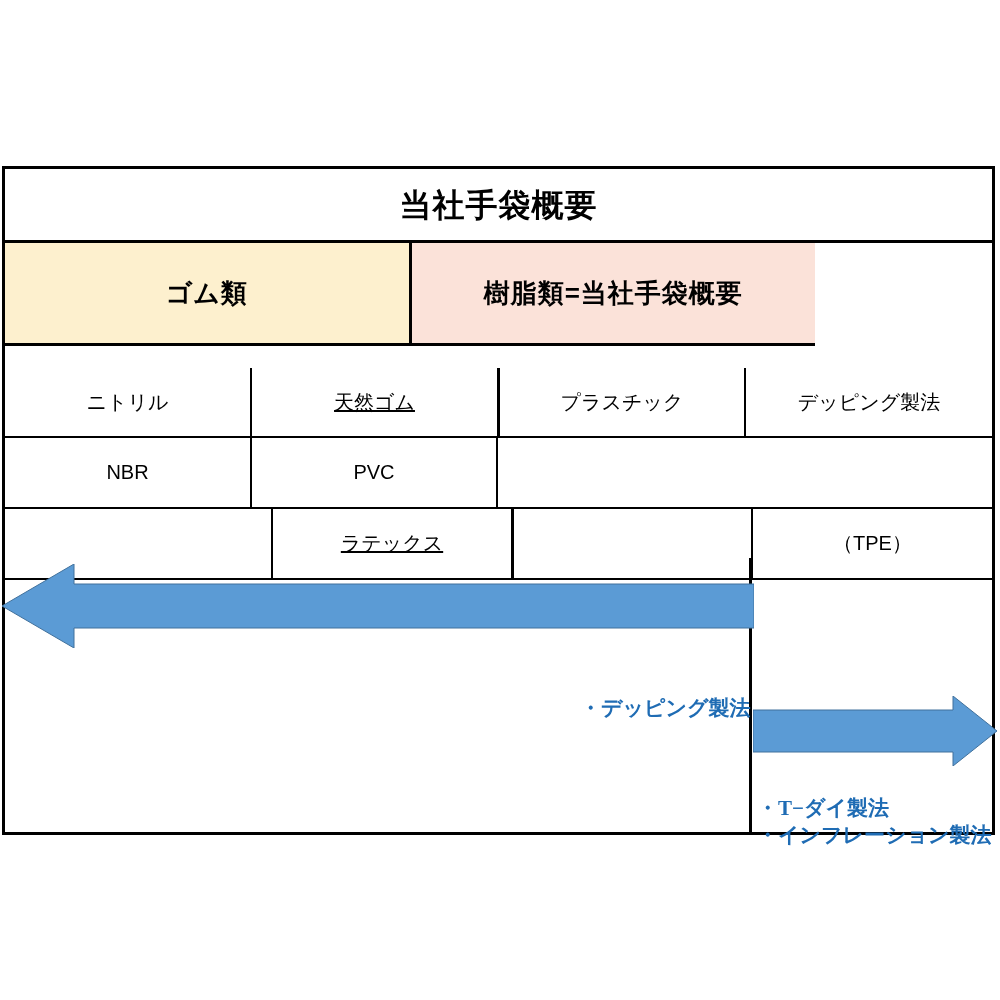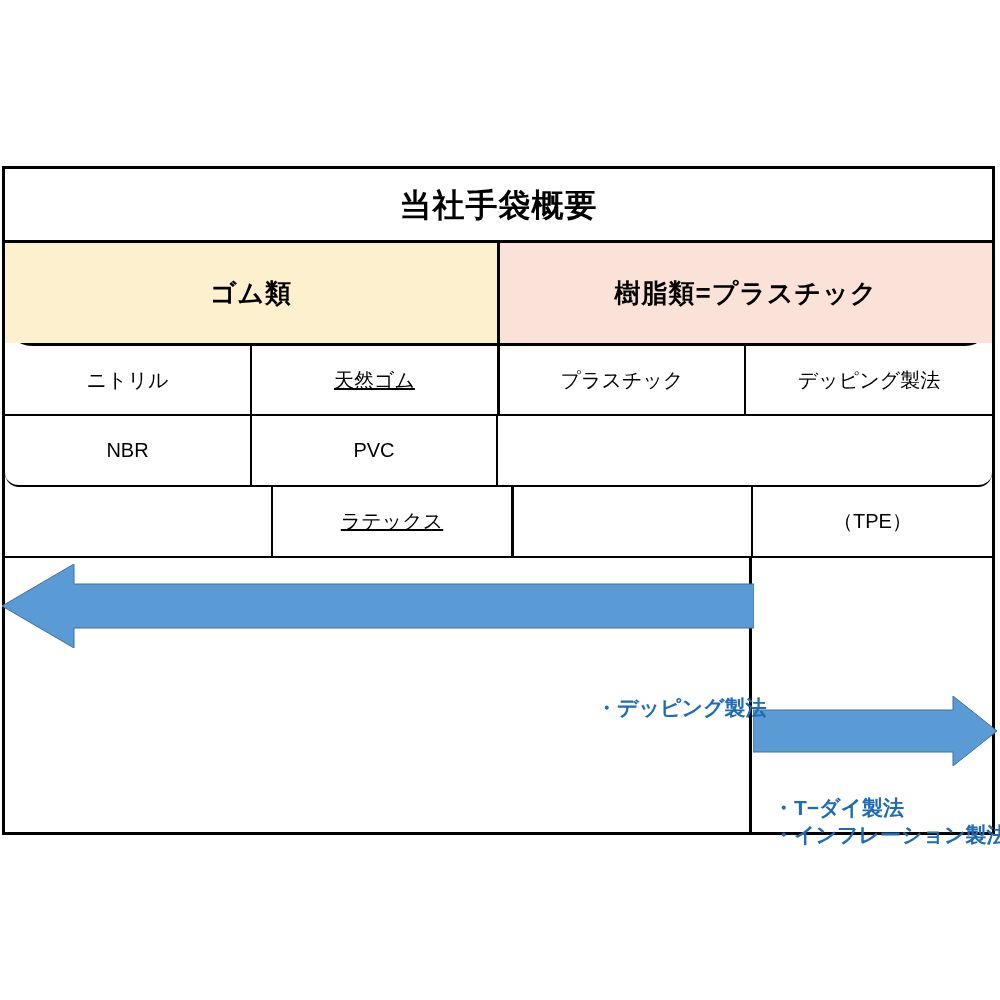--- a/index.html
+++ b/index.html
@@ -46,25 +46,24 @@
     color: #000000;
     letter-spacing: 1px;
     line-height: 1;
   }
 
   
   .category-band {
     position: absolute;
     left: 0;
     top: 74px;
-    width: 987px;
+    width: 810px;
     height: 100px;
     display: flex;
     border-bottom: 3px solid #000000;
-    border-radius: 27px;
   }
   .cat-cell {
     display: flex;
     align-items: center;
     justify-content: center;
     box-sizing: border-box;
   }
   .cat-rubber {
     width: 495px;
     background: #fdf0ce;
@@ -81,23 +80,24 @@
     letter-spacing: 1px;
   }
 
   
   .data-row {
     position: absolute;
     left: 0;
     width: 987px;
     display: flex;
     box-sizing: border-box;
+    margin-top: 22px;
   }
   .data-row.r0 { top: 177px;  height: 70px; border-bottom: 2px solid #000000; }
-  .data-row.r1 { top: 247px;  height: 71px; border-bottom: 2px solid #000000; border-radius: 14px; }
+  .data-row.r1 { top: 247px;  height: 71px; border-bottom: 2px solid #000000; }
   .data-row.r2 { top: 318px;  height: 71px; border-bottom: 2px solid #000000; padding-left: 28px; }
 
   .data-cell {
     display: flex;
     align-items: center;
     justify-content: center;
     box-sizing: border-box;
     font-size: 20px;
     color: #000000;
     font-weight: normal;
@@ -137,40 +137,39 @@
   .arrow-right { left: 748px; top: 138px; }
 
   
   .caption {
     position: absolute;
     color: #1f6cb4;
     font-weight: bold;
     font-size: 21px;
     line-height: 1.28;
     white-space: nowrap;
-    margin-left: 16px;
   }
   .caption-dip  { left: 575px; top: 137px; }
-  .caption-tdie { left: 752px; top: 237px; }
+  .caption-tdie { left: 752px; top: 237px; font-family: Liberation Serif, serif; }
 </style>
 </head>
 <body>
 
 <div id="chart-table">
 
   <div class="title-row">
     <span class="title-text">当社手袋概要</span>
   </div>
 
   <div class="category-band">
     <div class="cat-cell cat-rubber">
       <span class="cat-text">ゴム類</span>
     </div>
     <div class="cat-cell cat-resin">
-      <span class="cat-text">樹脂類=プラスチック</span>
+      <span class="cat-text">樹脂類=当社手袋概要</span>
     </div>
   </div>
 
   <div class="data-row r0">
     <div class="data-cell jp c0">ニトリル</div>
     <div class="data-cell jp c1">天然ゴム</div>
     <div class="data-cell jp c2">プラスチック</div>
     <div class="data-cell jp c3">デッピング製法</div>
   </div>
 

